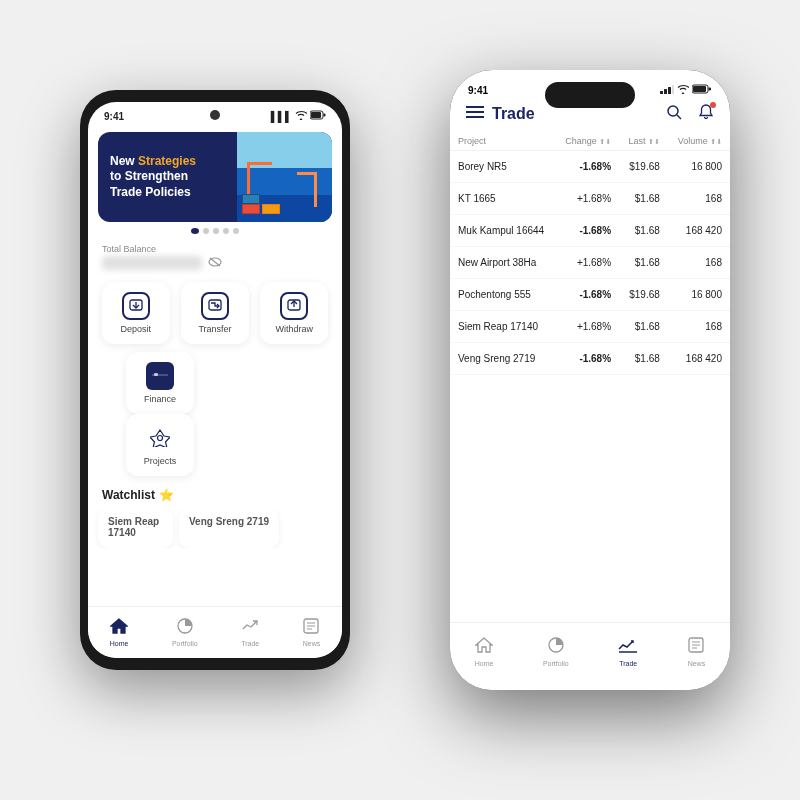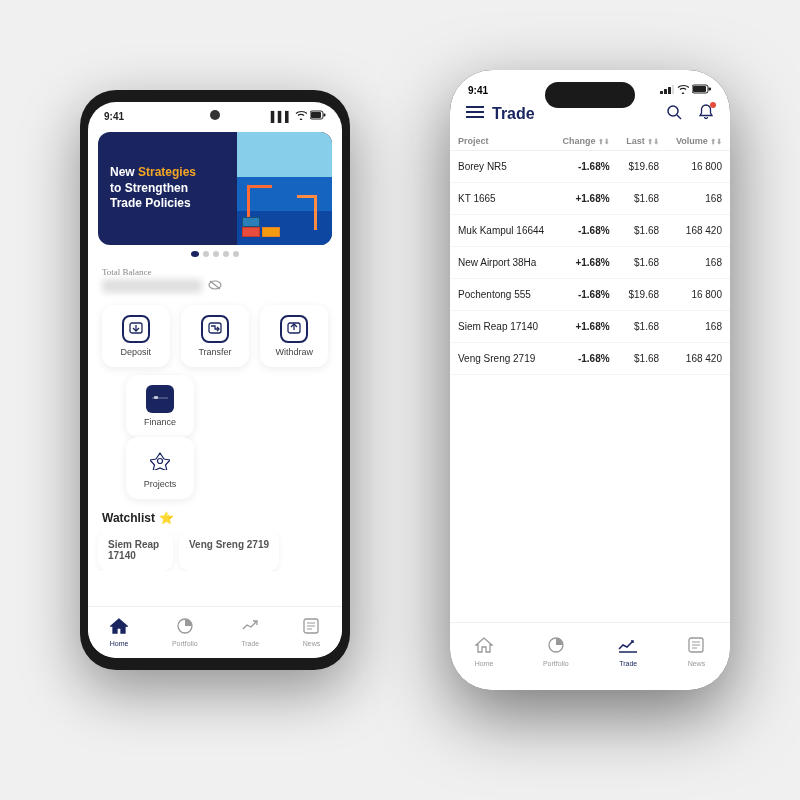--- a/index.html
+++ b/index.html
@@ -112,21 +112,21 @@
       height: 7px;
       background: #e74c3c;
       border-radius: 50%;
     }
 
     
     .banner {
       margin: 6px 10px;
       background: #1a2560;
       border-radius: 12px;
-      height: 113px;
+      height: 90px;
       overflow: hidden;
       position: relative;
       display: flex;
       align-items: center;
     }
     .banner-text {
       padding: 10px 12px;
       z-index: 2;
       flex: 1;
     }
@@ -234,21 +234,20 @@
     }
 
     
     .balance-section {
       padding: 6px 14px 4px;
     }
     .balance-label {
       font-size: 9px;
       color: #888;
       margin-bottom: 2px;
-      font-family: Liberation Serif, serif;
     }
     .balance-row {
       display: flex;
       align-items: center;
       gap: 6px;
     }
     .balance-value {
       width: 100px;
       height: 14px;
       background: #e0e0e0;
@@ -462,37 +461,37 @@
 
     
     .trade-table {
       width: 100%;
       border-collapse: collapse;
       font-size: 10px;
     }
     .trade-table thead th {
       padding: 4px 8px;
       color: #888;
-      font-weight: 700;
+      font-weight: 400;
       text-align: left;
       font-size: 9px;
       border-bottom: 1px solid #f0f0f0;
     }
     .trade-table thead th.right { text-align: right; }
     .trade-table tbody tr {
       border-bottom: 1px solid #f5f5f5;
     }
     .trade-table tbody td {
       padding: 10px 8px;
       font-size: 10px;
       color: #222;
     }
     .trade-table tbody td.right { text-align: right; }
     .change-neg { color: #e74c3c; font-weight: 600; }
-    .change-pos { color: #27ae60; font-weight: 700; }
+    .change-pos { color: #27ae60; font-weight: 400; }
 
     
     .bottom-nav-right {
       position: absolute;
       bottom: 0;
       left: 0;
       right: 0;
       height: 68px;
       background: #fff;
       border-top: 1px solid #eee;

